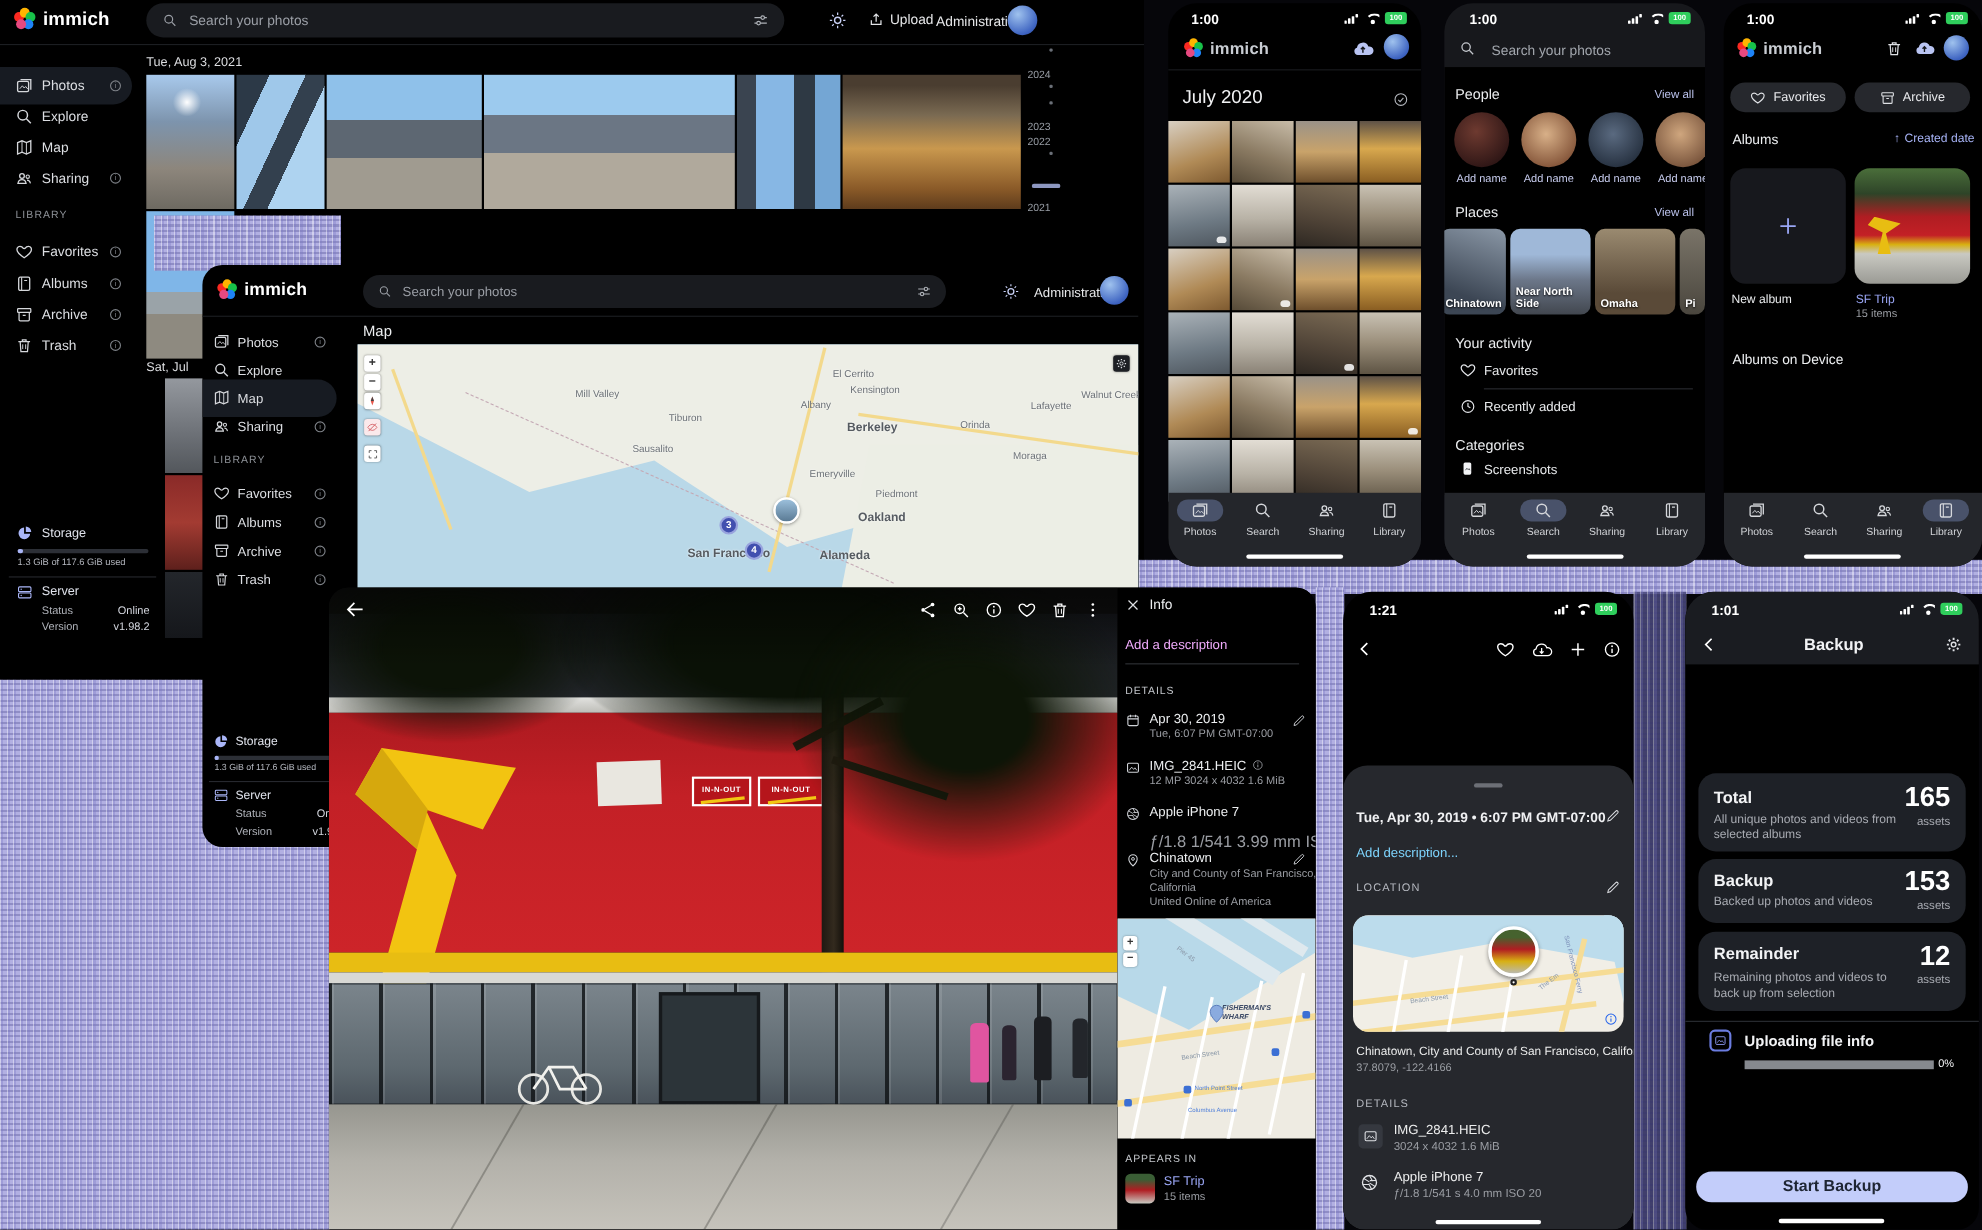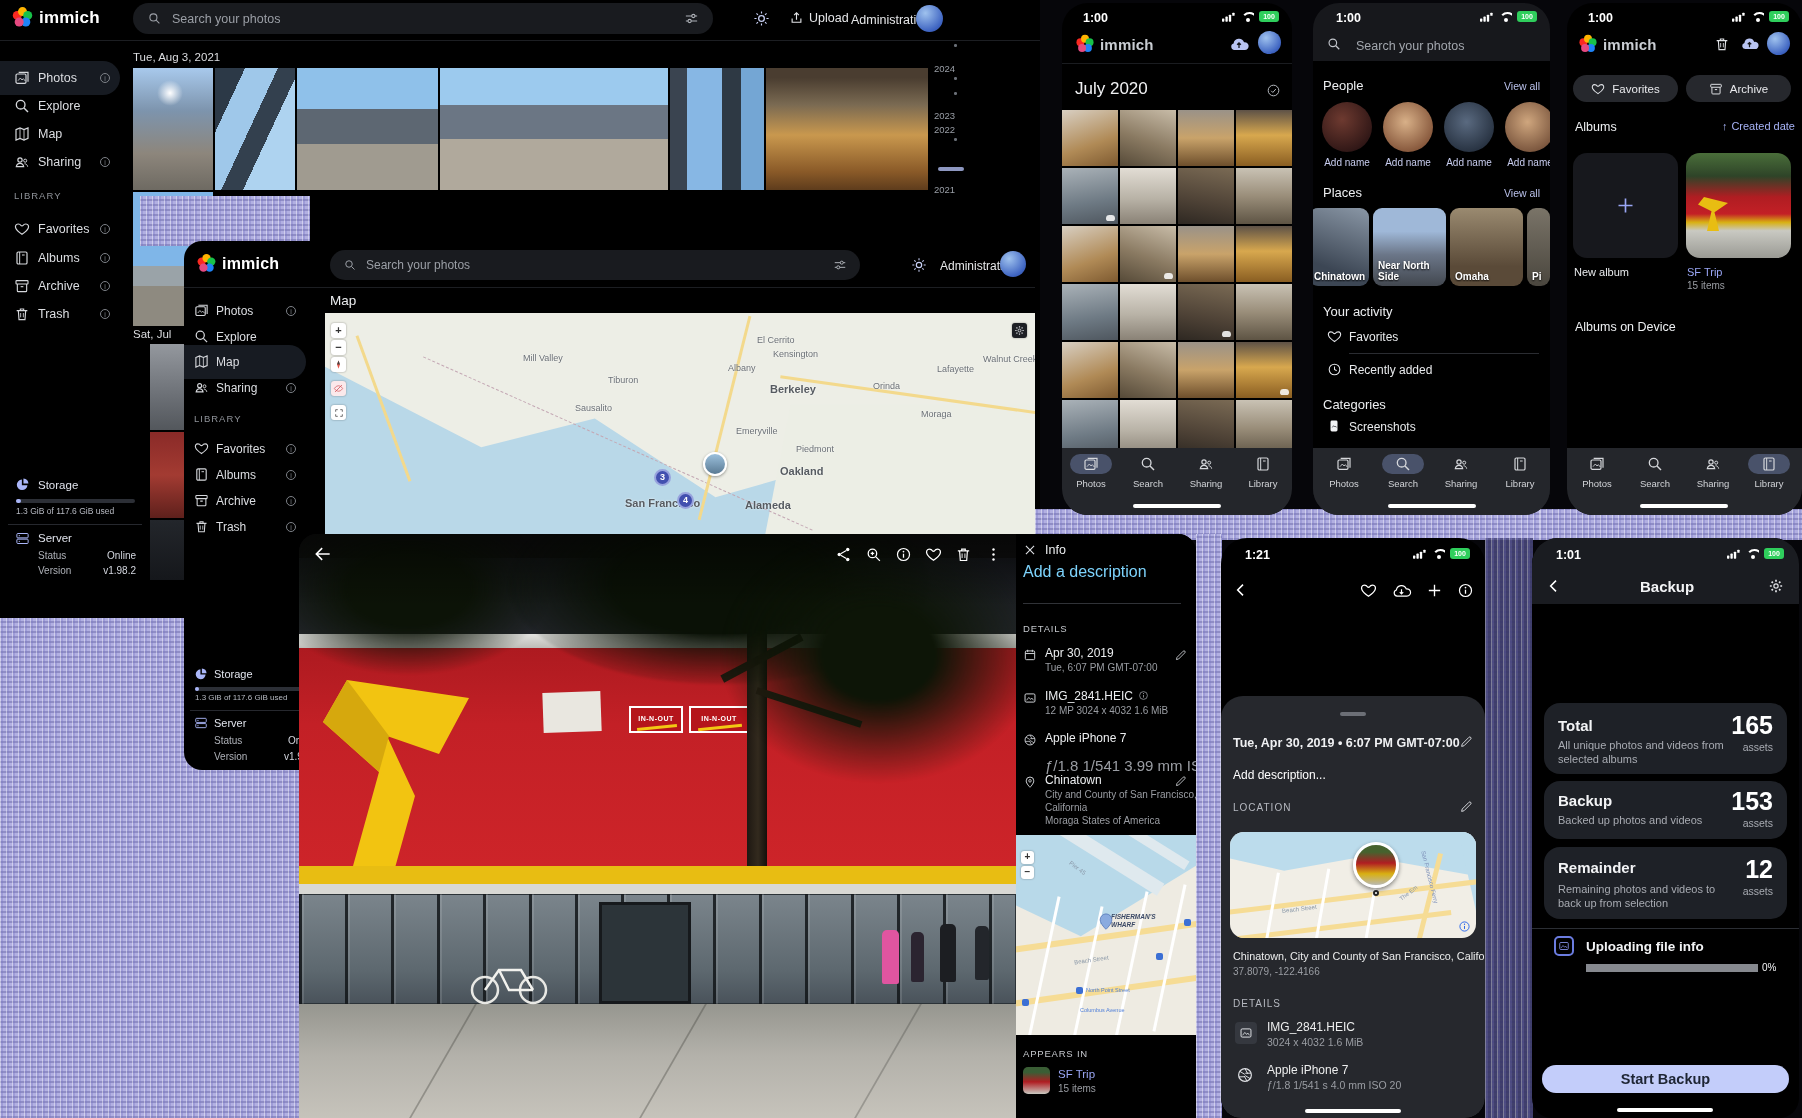--- a/index.html
+++ b/index.html
@@ -630,21 +630,21 @@
       <svg class="ic" style="left:686px;top:12px;color:#fff" width="17" height="17">
           <use href="#i-dots"></use>
         </svg>
     </div>
 
     <div class="abs" style="left:717px;top:0;width:180px;height:584px;background:#000">
       <svg class="ic" style="left:7px;top:9px;color:#dfe1e5" width="14" height="14">
           <use href="#i-close"></use>
         </svg>
       <span class="t" style="left:29px;top:9px;font-size:12.5px;color:#eceef0">Info</span>
-      <span class="t" style="left:7px;top:29px;font-size:16px;color:#7dd3fc">Add a description</span>
+      <span class="t" style="left:7px;top:45px;font-size:12px;color:#f0abfc">Add a description</span>
       <div class="abs" style="left:7px;top:69px;width:158px;height:1px;background:#303237"></div>
       <span class="t" style="left:7px;top:89px;font-size:9.5px;letter-spacing:.8px;color:#c4c7cc">DETAILS</span>
       <svg class="ic" style="left:7px;top:114px;color:#cfd2d7" width="14" height="14">
           <use href="#i-calendar"></use>
         </svg>
       <span class="t" style="left:29px;top:112px;font-size:12px;color:#eceef0">Apr 30, 2019</span>
       <span class="t" style="left:29px;top:128px;font-size:10px;color:#9a9da3">Tue, 6:07 PM GMT-07:00</span>
       <svg class="ic" style="left:158px;top:115px;color:#cfd2d7" width="13" height="13">
           <use href="#i-pencil"></use>
         </svg>
@@ -663,21 +663,21 @@
       <span class="t" style="left:29px;top:223px;font-size:15px;color:#9a9da3">ƒ/1.8  1/541  3.99 mm  ISO 20</span>
       <svg class="ic" style="left:7px;top:241px;color:#cfd2d7" width="14" height="14">
           <use href="#i-pin"></use>
         </svg>
       <span class="t" style="left:29px;top:239px;font-size:12px;color:#eceef0">Chinatown</span>
       <svg class="ic" style="left:158px;top:241px;color:#cfd2d7" width="13" height="13">
           <use href="#i-pencil"></use>
         </svg>
       <span class="t" style="left:29px;top:255px;font-size:10px;color:#9a9da3">City and County of San Francisco,</span>
       <span class="t" style="left:29px;top:268px;font-size:10px;color:#9a9da3">California</span>
-      <span class="t" style="left:29px;top:281px;font-size:10px;color:#9a9da3">Moraga States of America</span>
+      <span class="t" style="left:29px;top:281px;font-size:10px;color:#9a9da3">United Online of America</span>
 
       <div class="minimap" style="left:0;top:301px;width:180px;height:200px">
         <div class="abs" style="left:0;top:0;width:180px;height:110px;background:#b8d9e9;clip-path:polygon(0 0,100% 0,100% 28%,36% 92%,0 64%)"></div>
         <div class="abs" style="left:6px;top:8px;width:150px;height:14px;background:#dfe9ee;transform:rotate(32deg)"></div>
         <div class="abs" style="left:60px;top:-6px;width:120px;height:10px;background:#dfe9ee;transform:rotate(32deg)"></div>
         <div class="ylw-rd" style="left:-10px;top:98px;width:210px;height:6px;transform:rotate(-8deg)"></div>
         <div class="ylw-rd" style="left:-10px;top:152px;width:210px;height:6px;transform:rotate(-8deg)"></div>
         <div class="wht-rd" style="left:26px;top:60px;width:3px;height:150px;transform:rotate(12deg)"></div>
         <div class="wht-rd" style="left:70px;top:70px;width:3px;height:140px;transform:rotate(12deg)"></div>
         <div class="wht-rd" style="left:114px;top:55px;width:3px;height:150px;transform:rotate(12deg)"></div>
@@ -942,21 +942,21 @@
       </svg>
     <svg class="ic" style="left:236px;top:44px;color:#fff" width="17" height="17">
         <use href="#i-info"></use>
       </svg>
     <div class="sheet" style="top:158px">
       <div class="abs" style="left:119px;top:16px;width:26px;height:3.5px;border-radius:2px;background:#6c6f76"></div>
       <span class="t" style="left:12px;top:40px;font-size:12.5px;font-weight:bold;color:#f0f1f3">Tue, Apr 30, 2019 • 6:07 PM GMT-07:00</span>
       <svg class="ic" style="left:238px;top:39px;color:#dfe1e5" width="14" height="14">
           <use href="#i-pencil"></use>
         </svg>
-      <span class="t" style="left:12px;top:72px;font-size:12px;color:#ffffff">Add description...</span>
+      <span class="t" style="left:12px;top:72px;font-size:12px;color:#7dd3fc">Add description...</span>
       <span class="t" style="left:12px;top:106px;font-size:10px;letter-spacing:1px;color:#b6b9c0">LOCATION</span>
       <svg class="ic" style="left:238px;top:104px;color:#dfe1e5" width="14" height="14">
           <use href="#i-pencil"></use>
         </svg>
       <div class="minimap" style="left:9px;top:136px;width:246px;height:106px;border-radius:14px;background:#f1eee6">
         <div class="abs" style="left:0;top:0;width:246px;height:44px;background:#bcdcec;clip-path:polygon(0 0,100% 0,100% 100%,55% 55%,22% 88%,0 60%)"></div>
         <div class="abs" style="left:190px;top:-10px;width:90px;height:120px;background:#bcdcec;clip-path:polygon(40% 0,100% 0,100% 100%,70% 100%)"></div>
         <div class="ylw-rd" style="left:-8px;top:62px;width:270px;height:5px;transform:rotate(-7deg)"></div>
         <div class="ylw-rd" style="left:-8px;top:92px;width:230px;height:5px;transform:rotate(-7deg)"></div>
         <div class="ylw-rd" style="left:196px;top:20px;width:5px;height:100px;transform:rotate(14deg)"></div>

